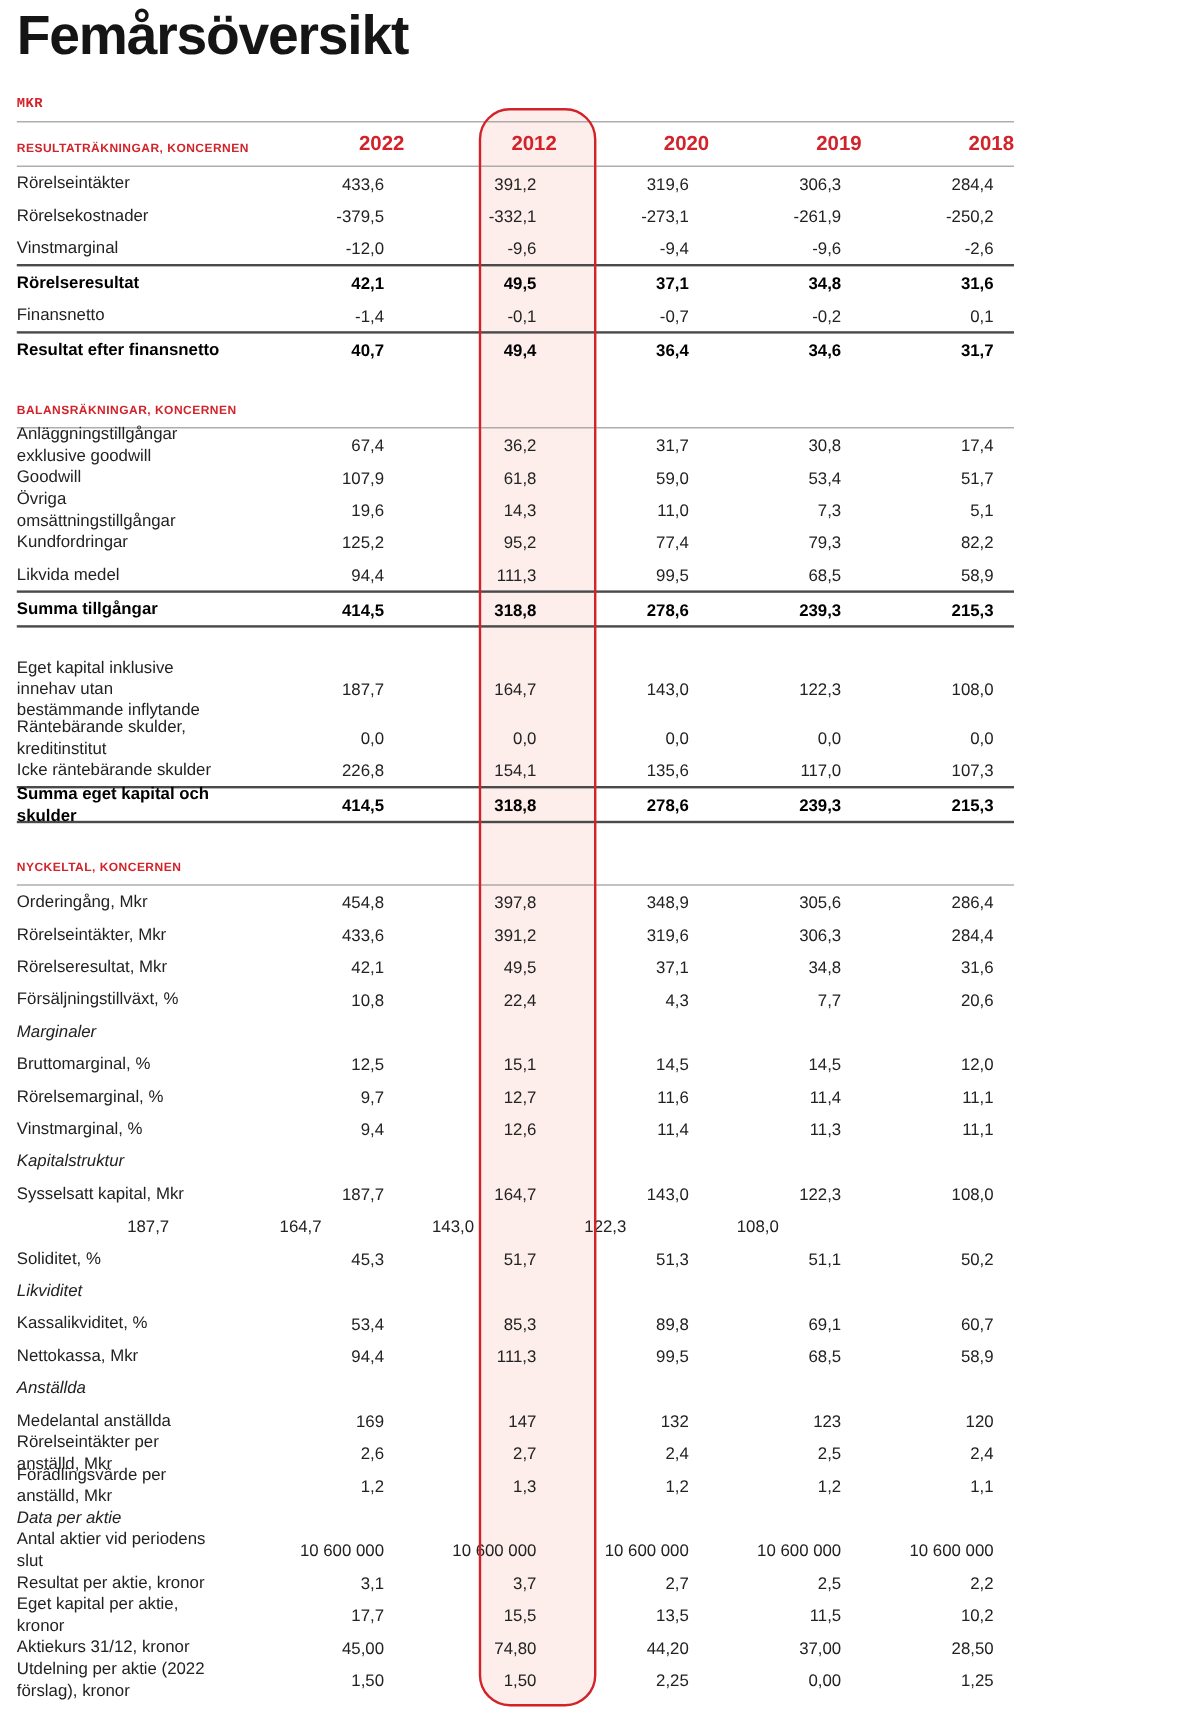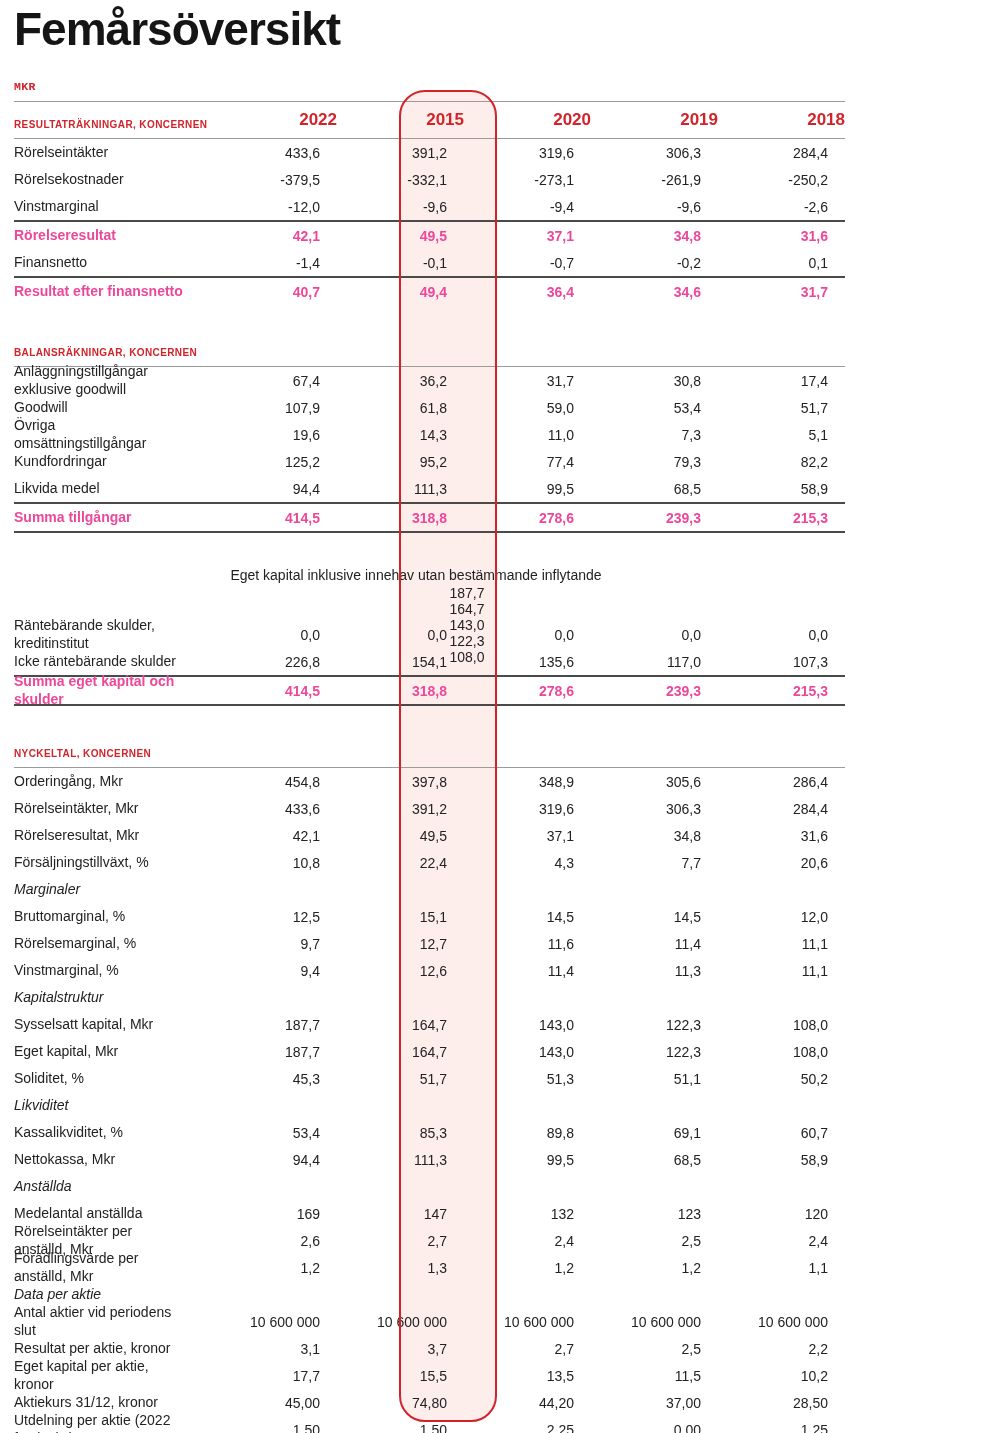--- a/index.html
+++ b/index.html
@@ -51,44 +51,44 @@
     width:127px; text-align:right;
     font-size:17px; font-weight:700; color:#d2232a;
   }
 
   .row {
     display:flex; align-items:center;
     height:27px;
     padding:0 32px 0 14px;
     font-size:14px;
   }
-  .row.tall { height:54px;flex-direction:column; }
+  .row.tall { height:54px; }
   .row .row-label { flex:1; line-height:1.25; padding-right:10px; }
   .row .cell { width:127px; text-align:right; white-space:nowrap; }
-  .row.bold { font-weight:700; color:#ec4899; }
+  .row.bold { font-weight:700; color:#000000; }
   .row.subhead .row-label { font-style:italic; }
 
   .rule-thick { margin:0 15px 0 14px; border-top:2px solid #4a4a4a; }
-  .sec-margin-top { margin-top:34px; }
+  .sec-margin-top { margin-top:24px; }
 </style>
 </head>
 <body>
 
 <div class="page">
   <div class="hl-bg"></div>
 
   <div class="content">
     <h1 class="page-title">Femårsöversikt</h1>
     <div class="mkr-row">MKR</div>
     <div id="sections-host">
         <div class="section">
           <div class="sec-head">
             <div class="sec-title">RESULTATRÄKNINGAR, KONCERNEN</div>
             <div class="year-cell">2022</div>
-            <div class="year-cell">2015</div>
+            <div class="year-cell">2012</div>
             <div class="year-cell">2020</div>
             <div class="year-cell">2019</div>
             <div class="year-cell">2018</div>
           </div>
           <div class="row">
             <div class="row-label">Rörelseintäkter</div>
             <div class="cell">433,6</div>
             <div class="cell">391,2</div>
             <div class="cell">319,6</div>
             <div class="cell">306,3</div>
@@ -316,21 +316,20 @@
           </div>
           <div class="row">
             <div class="row-label">Sysselsatt kapital, Mkr</div>
             <div class="cell">187,7</div>
             <div class="cell">164,7</div>
             <div class="cell">143,0</div>
             <div class="cell">122,3</div>
             <div class="cell">108,0</div>
           </div>
           <div class="row">
-            <div class="row-label">Eget kapital, Mkr</div>
             <div class="cell">187,7</div>
             <div class="cell">164,7</div>
             <div class="cell">143,0</div>
             <div class="cell">122,3</div>
             <div class="cell">108,0</div>
           </div>
           <div class="row">
             <div class="row-label">Soliditet, %</div>
             <div class="cell">45,3</div>
             <div class="cell">51,7</div>

